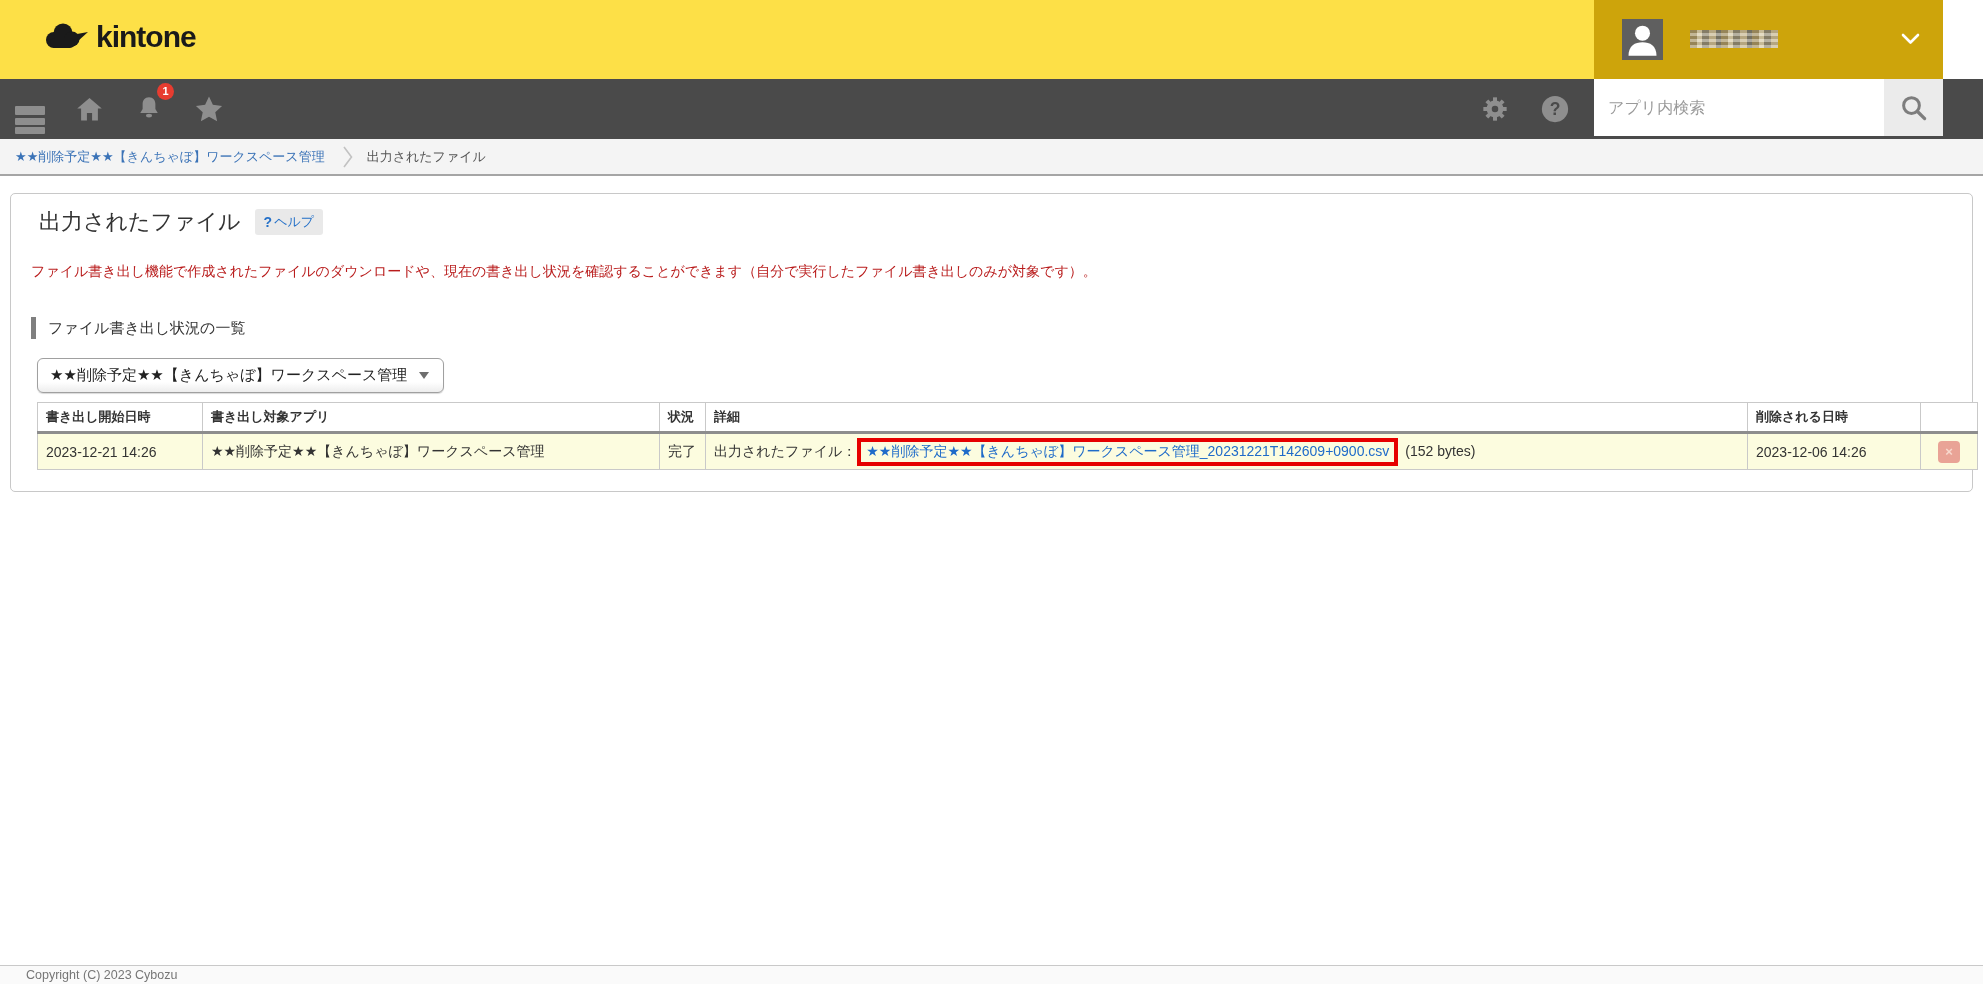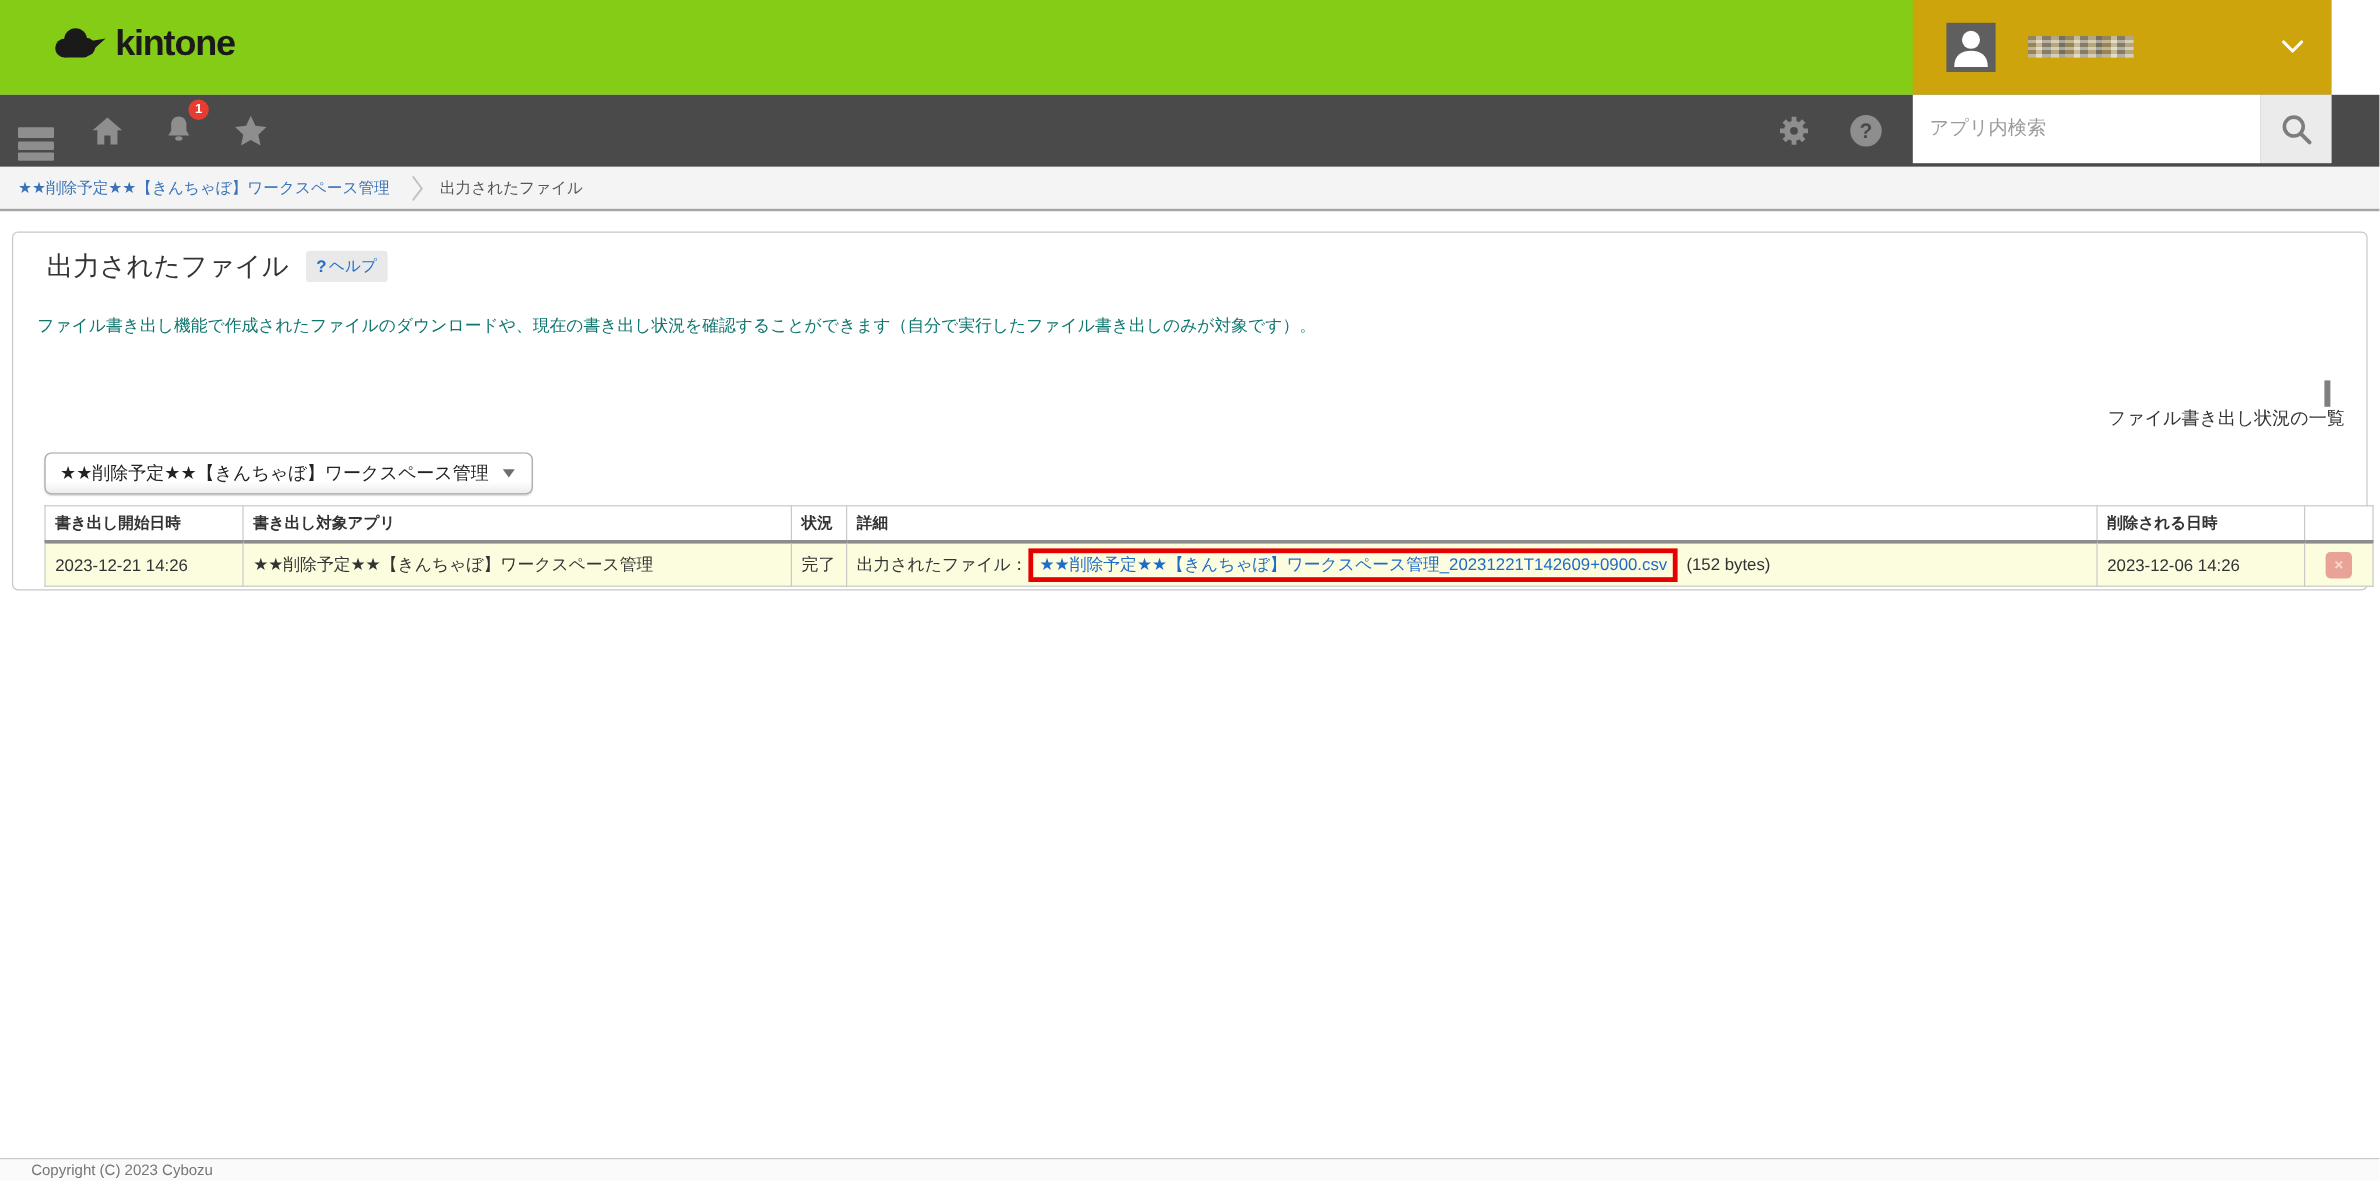--- a/index.html
+++ b/index.html
@@ -2,21 +2,21 @@
 <html><head>
 <meta charset="utf-8">
 <style>
   * { margin:0; padding:0; box-sizing:border-box; }
   html,body { width:1983px; height:984px; }
   body {
     font-family:"Liberation Sans","DejaVu Sans",sans-serif;
     background:#ffffff; color:#333; position:relative; overflow:hidden;
   }
   
-  .topbar { position:absolute; left:0; top:0; width:1734px; height:79px; background:#84cc16; }
+  .topbar { position:absolute; left:0; top:0; width:1734px; height:79px; background:#fde047; }
   .logo { position:absolute; left:44px; top:20px; display:flex; align-items:center; gap:6px; }
   .logo-text { font-size:30px; font-weight:bold; color:#1a1a1a; letter-spacing:-1px; }
   .user-block { position:absolute; left:1594px; top:0; width:349px; height:79px; background:#cda40b; cursor:pointer; }
   .avatar { position:absolute; left:28px; top:19px; width:41px; height:41px; background:#5f5f5f; }
   .user-name-mosaic {
     position:absolute; left:96px; top:30px; width:88px; height:18px;
     background:
       repeating-linear-gradient(0deg, rgba(255,255,255,.35) 0 3px, rgba(0,0,0,.08) 3px 6px),
       repeating-linear-gradient(90deg, #a3905f 0 7px, #d6c9a4 7px 12px, #8f876f 12px 19px, #c4b48b 19px 26px, #7e7a68 26px 31px);
   }
@@ -53,22 +53,22 @@
     position:absolute; left:10px; top:193px; width:1963px; height:299px;
     background:#fff; border:1px solid #c8c8c8; border-radius:5px; padding:13px 18px 0 18px;
   }
   .title-row { display:flex; align-items:center; gap:14px; margin-left:10px; }
   .page-title { font-size:22px; color:#333; font-weight:normal; }
   .help-badge {
     background:#e9e9e9; border-radius:3px; padding:4px 9px; font-size:13px;
     color:#2470c8; text-decoration:none; cursor:pointer; display:inline-flex; align-items:center; gap:2px;
   }
   .help-badge .qmark { font-weight:bold; font-size:14px; }
-  .description { margin:26px 0 0 2px; font-size:14px; color:#0f766e; }
-  .section-head { margin:36px 0 0 2px; display:flex; align-items:flex-end;flex-direction:column; }
+  .description { margin:26px 0 0 2px; font-size:14px; color:#b91c1c; }
+  .section-head { margin:36px 0 0 2px; display:flex; align-items:center; }
   .section-bar { width:5px; height:22px; background:#7f7f7f; margin-right:12px; }
   .section-title { font-size:15px; color:#333; }
   .app-selector {
     margin:19px 0 0 8px; height:35px; padding:0 14px 0 12px;
     border:1px solid #a0a0a0; border-radius:6px;
     background:linear-gradient(#ffffff,#ffffff 70%,#ededed);
     box-shadow:0 1px 1px rgba(0,0,0,.15);
     font-size:15px; color:#222; cursor:pointer; display:inline-flex; align-items:center; gap:12px;
     font-family:"Liberation Sans","DejaVu Sans",sans-serif;
   }

